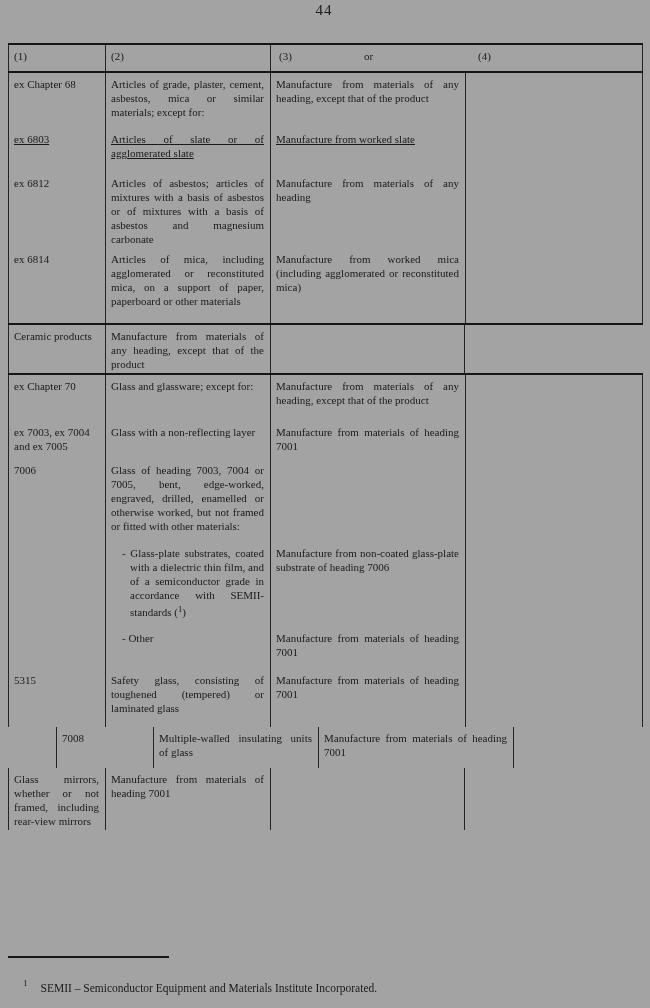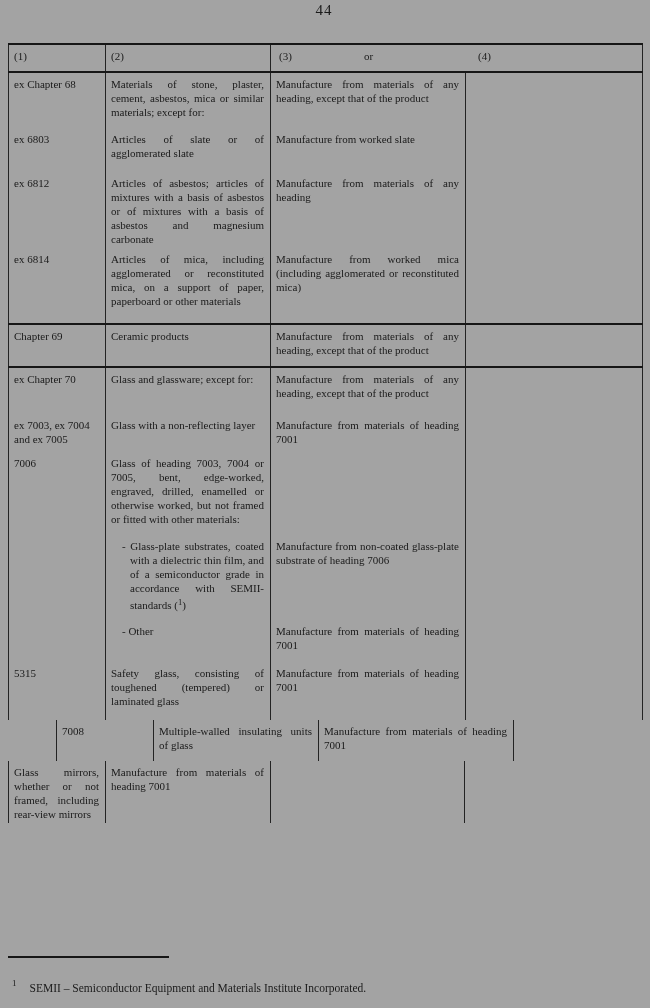--- a/index.html
+++ b/index.html
@@ -47,21 +47,21 @@
   .merged .h4 { position: absolute; left: 207px; top: 4px; }
   sup.fn { font-size: 8.5px; vertical-align: 4px; }
   .footnote-rule {
     position: absolute;
     left: 8px; top: 956px;
     width: 161px; height: 2px;
     background: #161616;
   }
   .footnote {
     position: absolute;
-    left: 12px; top: 978px;
+    left: 23px; top: 978px;
     font-size: 11.5px;
   }
   .footnote .marker { font-size: 9px; vertical-align: 6px; }
   .footnote .fn-text { margin-left: 13px; }
 </style>
 </head>
 <body>
 
 <div class="page">
 
@@ -74,26 +74,26 @@
       <div class="cell">(2)</div>
       <div class="cell merged last">
         <span class="h3">(3)</span>
         <span class="or">or</span>
         <span class="h4">(4)</span>
       </div>
     </div>
 
     <div class="trow" style="min-height:55px;">
       <div class="cell">ex Chapter 68</div>
-      <div class="cell just">Materials of stone, plaster, cement, asbestos, mica or similar materials; except for:</div>
+      <div class="cell just">Articles of grade, plaster, cement, asbestos, mica or similar materials; except for:</div>
       <div class="cell just">Manufacture from materials of any heading, except that of the product</div>
       <div class="cell last"></div>
     </div>
 
-    <div class="trow" style="min-height:44px;">
+    <div class="trow" style="min-height:44px;text-decoration:underline;">
       <div class="cell">ex 6803</div>
       <div class="cell just">Articles of slate or of agglomerated slate</div>
       <div class="cell just">Manufacture from worked slate</div>
       <div class="cell last"></div>
     </div>
 
     <div class="trow" style="min-height:76px;">
       <div class="cell">ex 6812</div>
       <div class="cell just">Articles of asbestos; articles of mixtures with a basis of asbestos or of mixtures with a basis of asbestos and magnesium carbonate</div>
       <div class="cell just">Manufacture from materials of any heading</div>
@@ -101,21 +101,20 @@
     </div>
 
     <div class="trow" style="min-height:75px;">
       <div class="cell">ex 6814</div>
       <div class="cell just">Articles of mica, including agglomerated or reconstituted mica, on a support of paper, paperboard or other materials</div>
       <div class="cell just">Manufacture from worked mica (including agglomerated or reconstituted mica)</div>
       <div class="cell last"></div>
     </div>
 
     <div class="trow sec" style="min-height:43px;">
-      <div class="cell">Chapter 69</div>
       <div class="cell just">Ceramic products</div>
       <div class="cell just">Manufacture from materials of any heading, except that of the product</div>
       <div class="cell last"></div>
     </div>
 
     <div class="trow sec" style="min-height:48px;">
       <div class="cell">ex Chapter 70</div>
       <div class="cell just">Glass and glassware; except for:</div>
       <div class="cell just">Manufacture from materials of any heading, except that of the product</div>
       <div class="cell last"></div>

